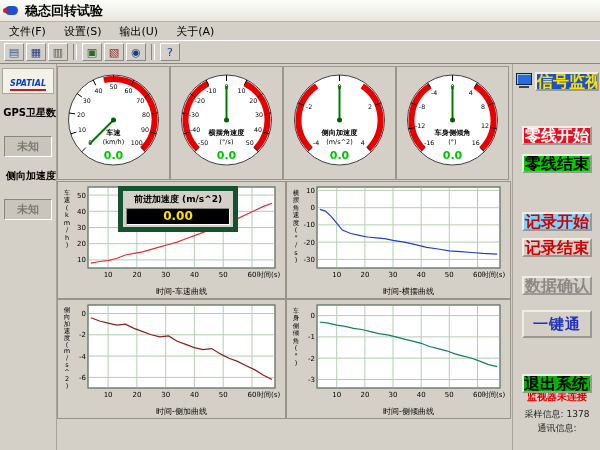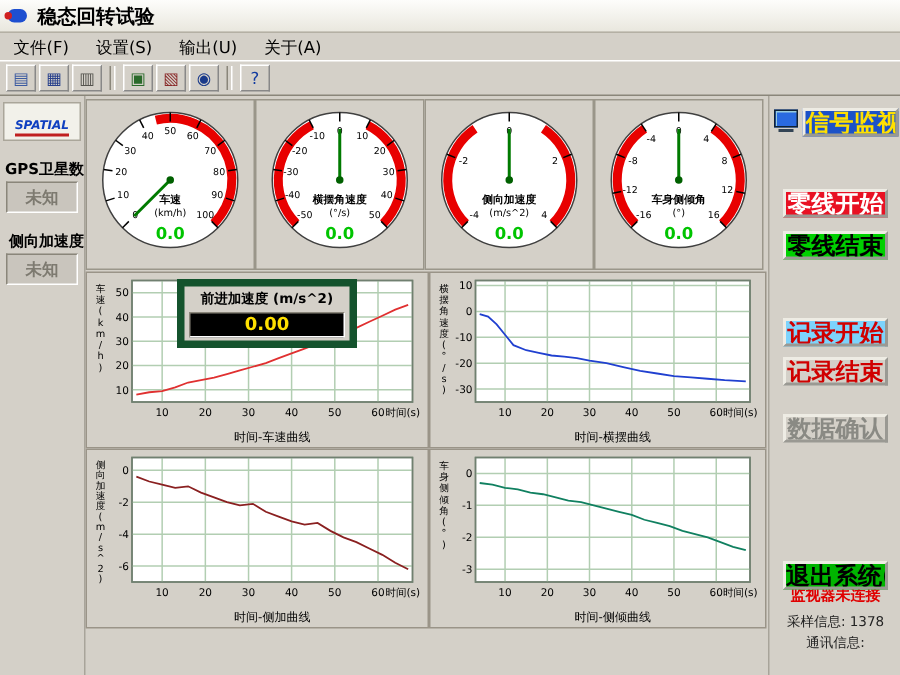--- a/index.html
+++ b/index.html
@@ -22,21 +22,21 @@
     border-top:1px solid #fff;border-bottom:1px solid #8a867a;display:flex;align-items:center;padding-left:4px;gap:2px;box-sizing:border-box;}
   .tool-btn{width:20px;height:18px;display:flex;align-items:center;justify-content:center;
     border-top:1px solid #fff;border-left:1px solid #fff;border-right:1px solid #888;border-bottom:1px solid #888;
     background:#d4d0c8;font-size:11px;box-sizing:border-box;cursor:pointer;}
   .tool-sep{width:2px;height:16px;border-left:1px solid #8a867a;border-right:1px solid #fff;margin:0 3px;}
   
   .left-sidebar{position:absolute;left:0;top:64px;width:57px;bottom:0;background:#d4d0c8;border-right:1px solid #a8a49a;box-sizing:border-box;}
   .logo{margin:4px 2px 0 2px;padding:7px 0 4px 0;text-align:center;background:#f2f1ea;border:1px solid #aaa69a;}
   .logo span{color:#1040c0;font-weight:bold;font-style:italic;font-size:8px;border-bottom:2px solid #c02020;padding-bottom:1px;}
   .left-label{margin-top:12px;text-align:right;font-size:10px;font-weight:bold;}
-  .left-value{margin:1px 4px 0 4px;padding:2px 0;text-align:center;font-size:11px;font-weight:bold;color:#7d7a70;
+  .left-value{margin:16px 4px 0 4px;padding:2px 0;text-align:center;font-size:11px;font-weight:bold;color:#7d7a70;
     background:#c9c5bd;border:1px solid;border-color:#8a867a #fff #fff #8a867a;}
   
   .gauges{position:absolute;left:57px;top:66px;width:454px;height:114px;display:flex;}
   .gauge-panel{width:113px;height:114px;box-sizing:border-box;border:1px solid #9a968a;background:#d4d0c8;}
   
   .charts{position:absolute;left:57px;top:181px;width:454px;height:238px;}
   .chart-panel{position:absolute;box-sizing:border-box;border:1px solid #9a9488;background:#d4d0c8;}
   
   .overlay{position:absolute;left:118px;top:186px;width:120px;z-index:5;background:#d4d0c8;
     border:5px solid #14532d;padding:2px 3px;box-sizing:border-box;}
@@ -370,14 +370,15 @@
   </div>
   <div class="stat stat-monitor">监视器未连接</div>
   <div class="stat stat-sample">采样信息: 1378</div>
   <div class="stat stat-comm">通讯信息:</div>
 <div class="rbtn" style="top: 8px; left: 22px; width: 64px; background: rgb(28, 82, 200); color: rgb(255, 224, 0);">信号监视</div>
     <div class="rbtn" style="top: 62px; background: rgb(232, 17, 35); color: rgb(255, 255, 255);">零线开始</div>
     <div class="rbtn" style="top: 90px; background: rgb(0, 208, 0); color: rgb(0, 0, 0);">零线结束</div>
     <div class="rbtn" style="top: 148px; background: #7dd3fc; color: rgb(208, 0, 0);">记录开始</div>
     <div class="rbtn" style="top: 174px; background: rgb(212, 208, 200); color: rgb(208, 0, 0);">记录结束</div>
     <div class="rbtn" style="top: 212px; background: rgb(212, 208, 200); color: rgb(138, 138, 132);">数据确认</div>
+    <div class="rbtn rbtn-big" style="top: 246px; background: rgb(212, 208, 200); color: rgb(34, 51, 187);">一键通</div>
     <div class="rbtn" style="top: 286px; background: rgb(0, 180, 0); color: rgb(0, 0, 0); margin-top: 24px;">退出系统(Q)</div>
   </div>
 
 </body></html>

